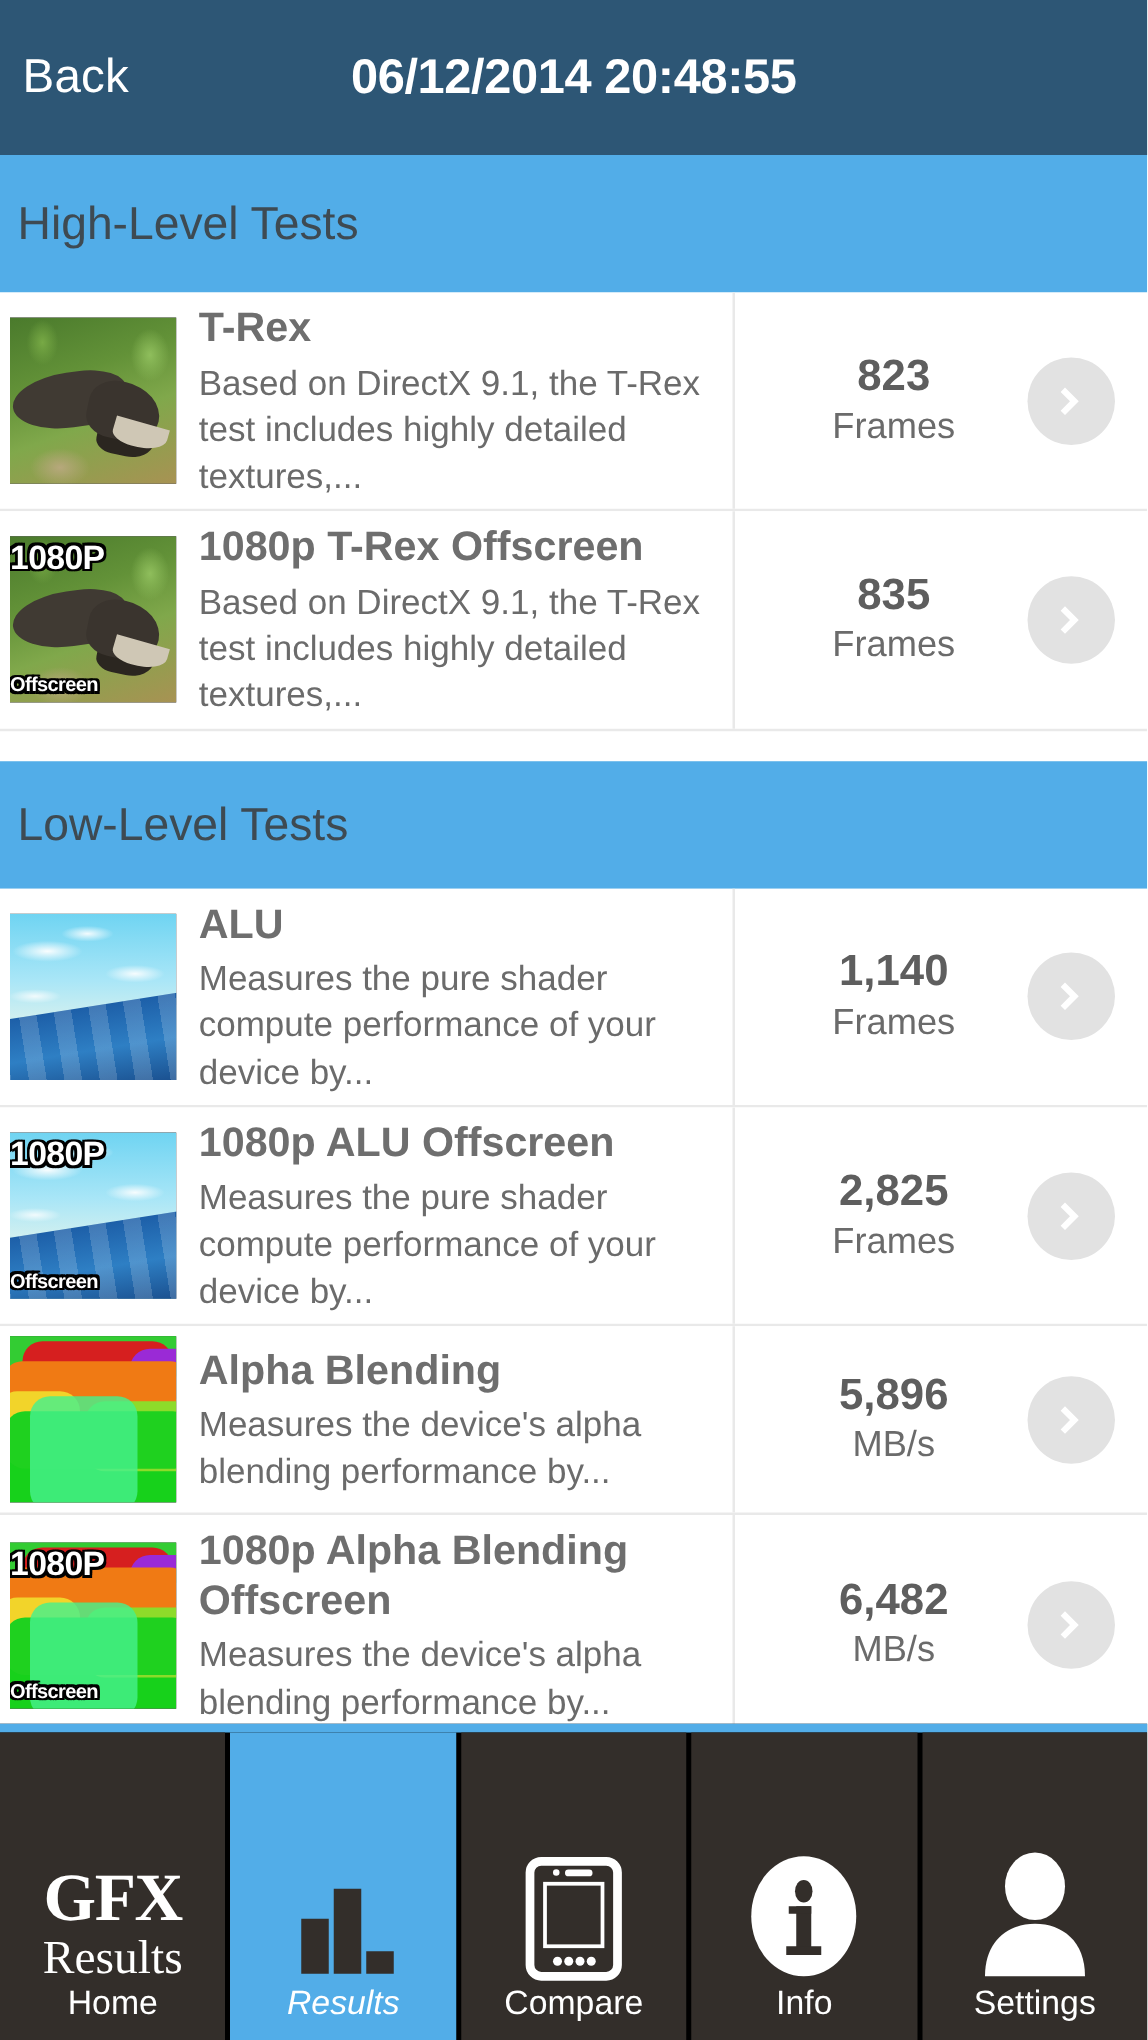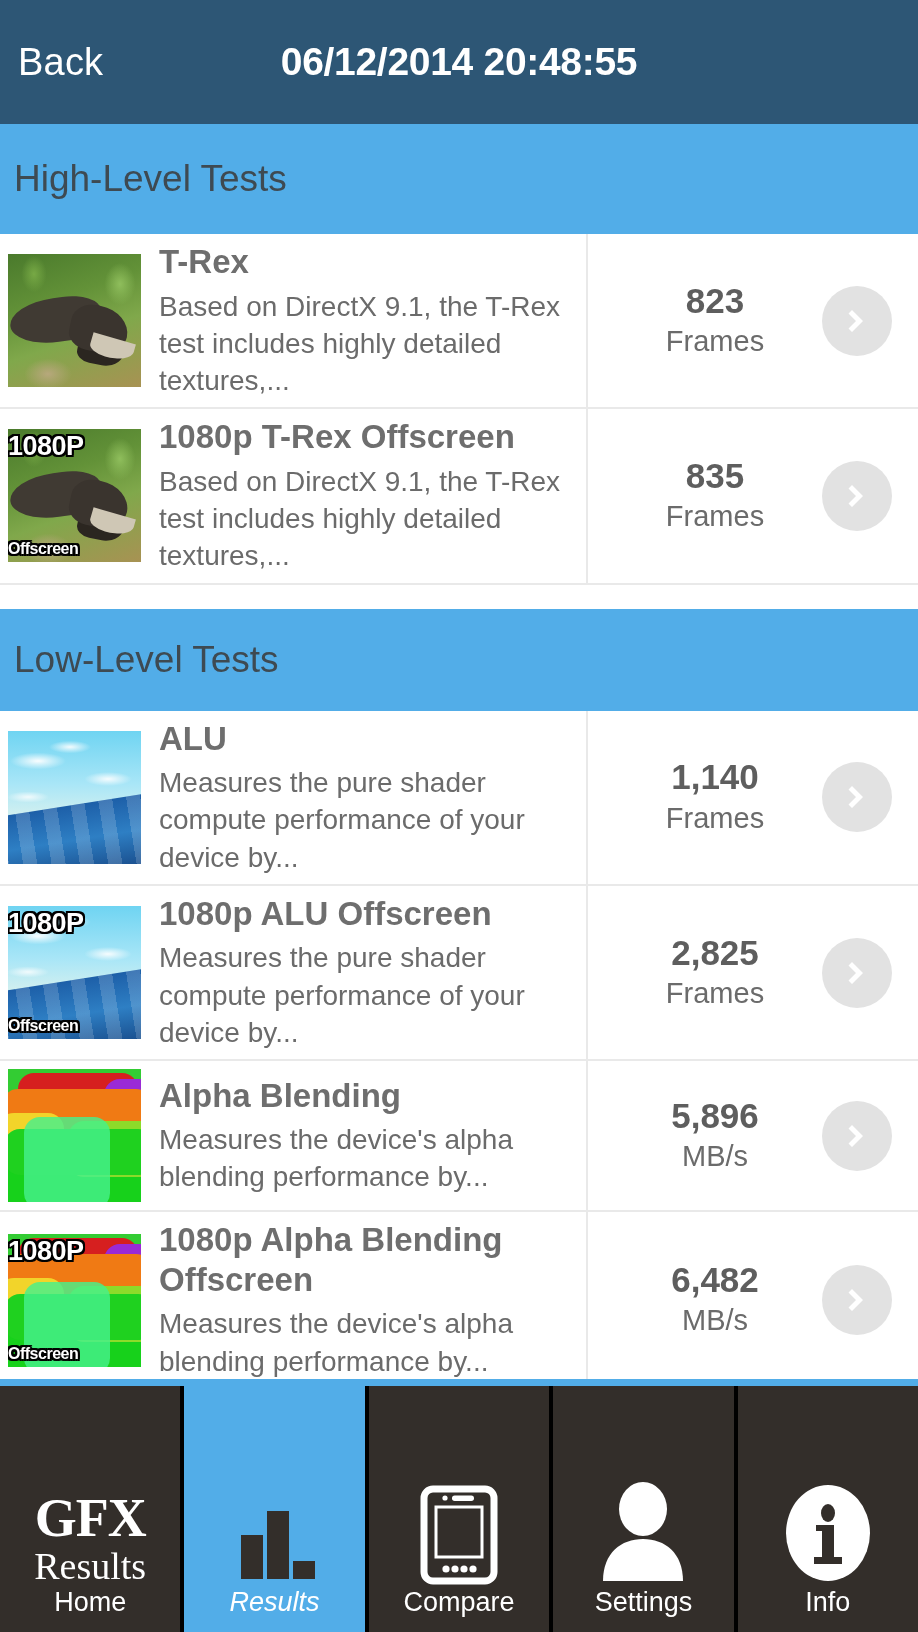--- a/index.html
+++ b/index.html
@@ -396,34 +396,34 @@
           <circle cx="44" cy="84" r="3.6" fill="#ffffff"></circle>
           <circle cx="53" cy="84" r="3.6" fill="#ffffff"></circle>
         </svg>
       </div>
       <div class="nav-label">Compare</div>
     </div>
 
     <div class="nav-item">
       <div class="nav-icon">
         <svg width="92" height="104" viewBox="0 0 92 104">
-          <ellipse cx="46" cy="28" rx="24" ry="27" fill="#ffffff"></ellipse>
-          <path d="M6 100 C6 72 24 58 46 58 C68 58 86 72 86 100 Z" fill="#ffffff"></path>
-        </svg>
-      </div>
-      <div class="nav-label">Settings</div>
-    </div>
-
-    <div class="nav-item">
-      <div class="nav-icon">
-        <svg width="92" height="104" viewBox="0 0 92 104">
           <ellipse cx="46" cy="52" rx="42" ry="48" fill="#ffffff"></ellipse>
           <ellipse cx="46" cy="32" rx="7" ry="9" fill="#332e2a"></ellipse>
           <rect x="40" y="44" width="12" height="38" fill="#332e2a"></rect>
           <rect x="32" y="76" width="28" height="7" fill="#332e2a"></rect>
           <rect x="34" y="44" width="18" height="6" fill="#332e2a"></rect>
         </svg>
       </div>
       <div class="nav-label">Info</div>
     </div>
 
+    <div class="nav-item">
+      <div class="nav-icon">
+        <svg width="92" height="104" viewBox="0 0 92 104">
+          <ellipse cx="46" cy="28" rx="24" ry="27" fill="#ffffff"></ellipse>
+          <path d="M6 100 C6 72 24 58 46 58 C68 58 86 72 86 100 Z" fill="#ffffff"></path>
+        </svg>
+      </div>
+      <div class="nav-label">Settings</div>
+    </div>
+
   </div>
 </div>
 
 </body></html>

